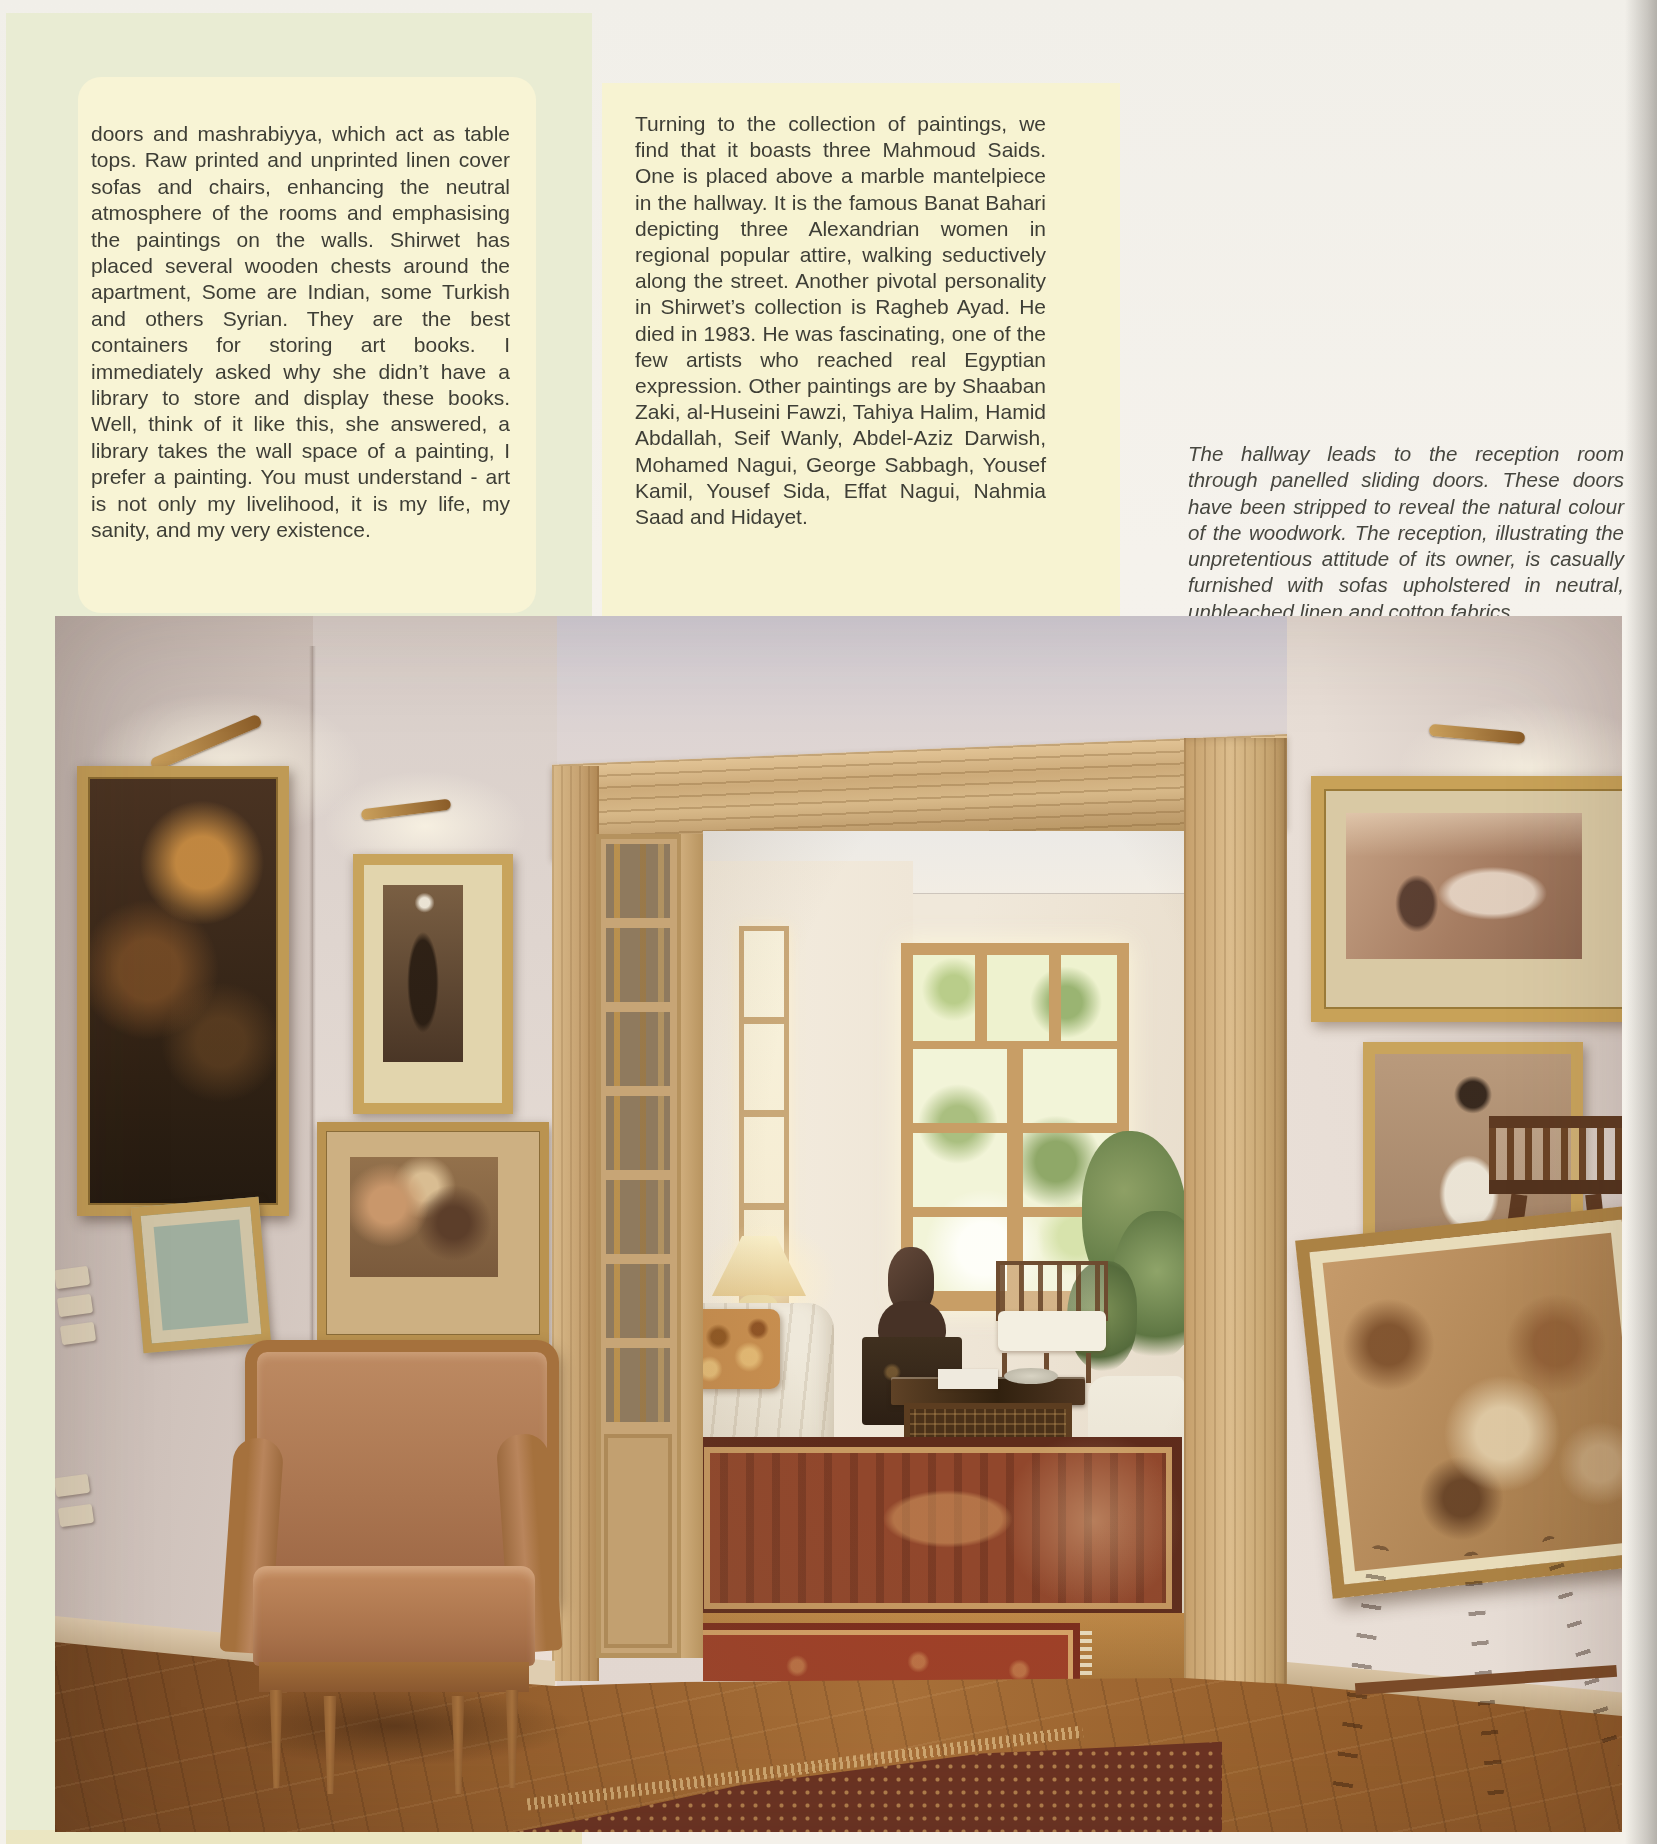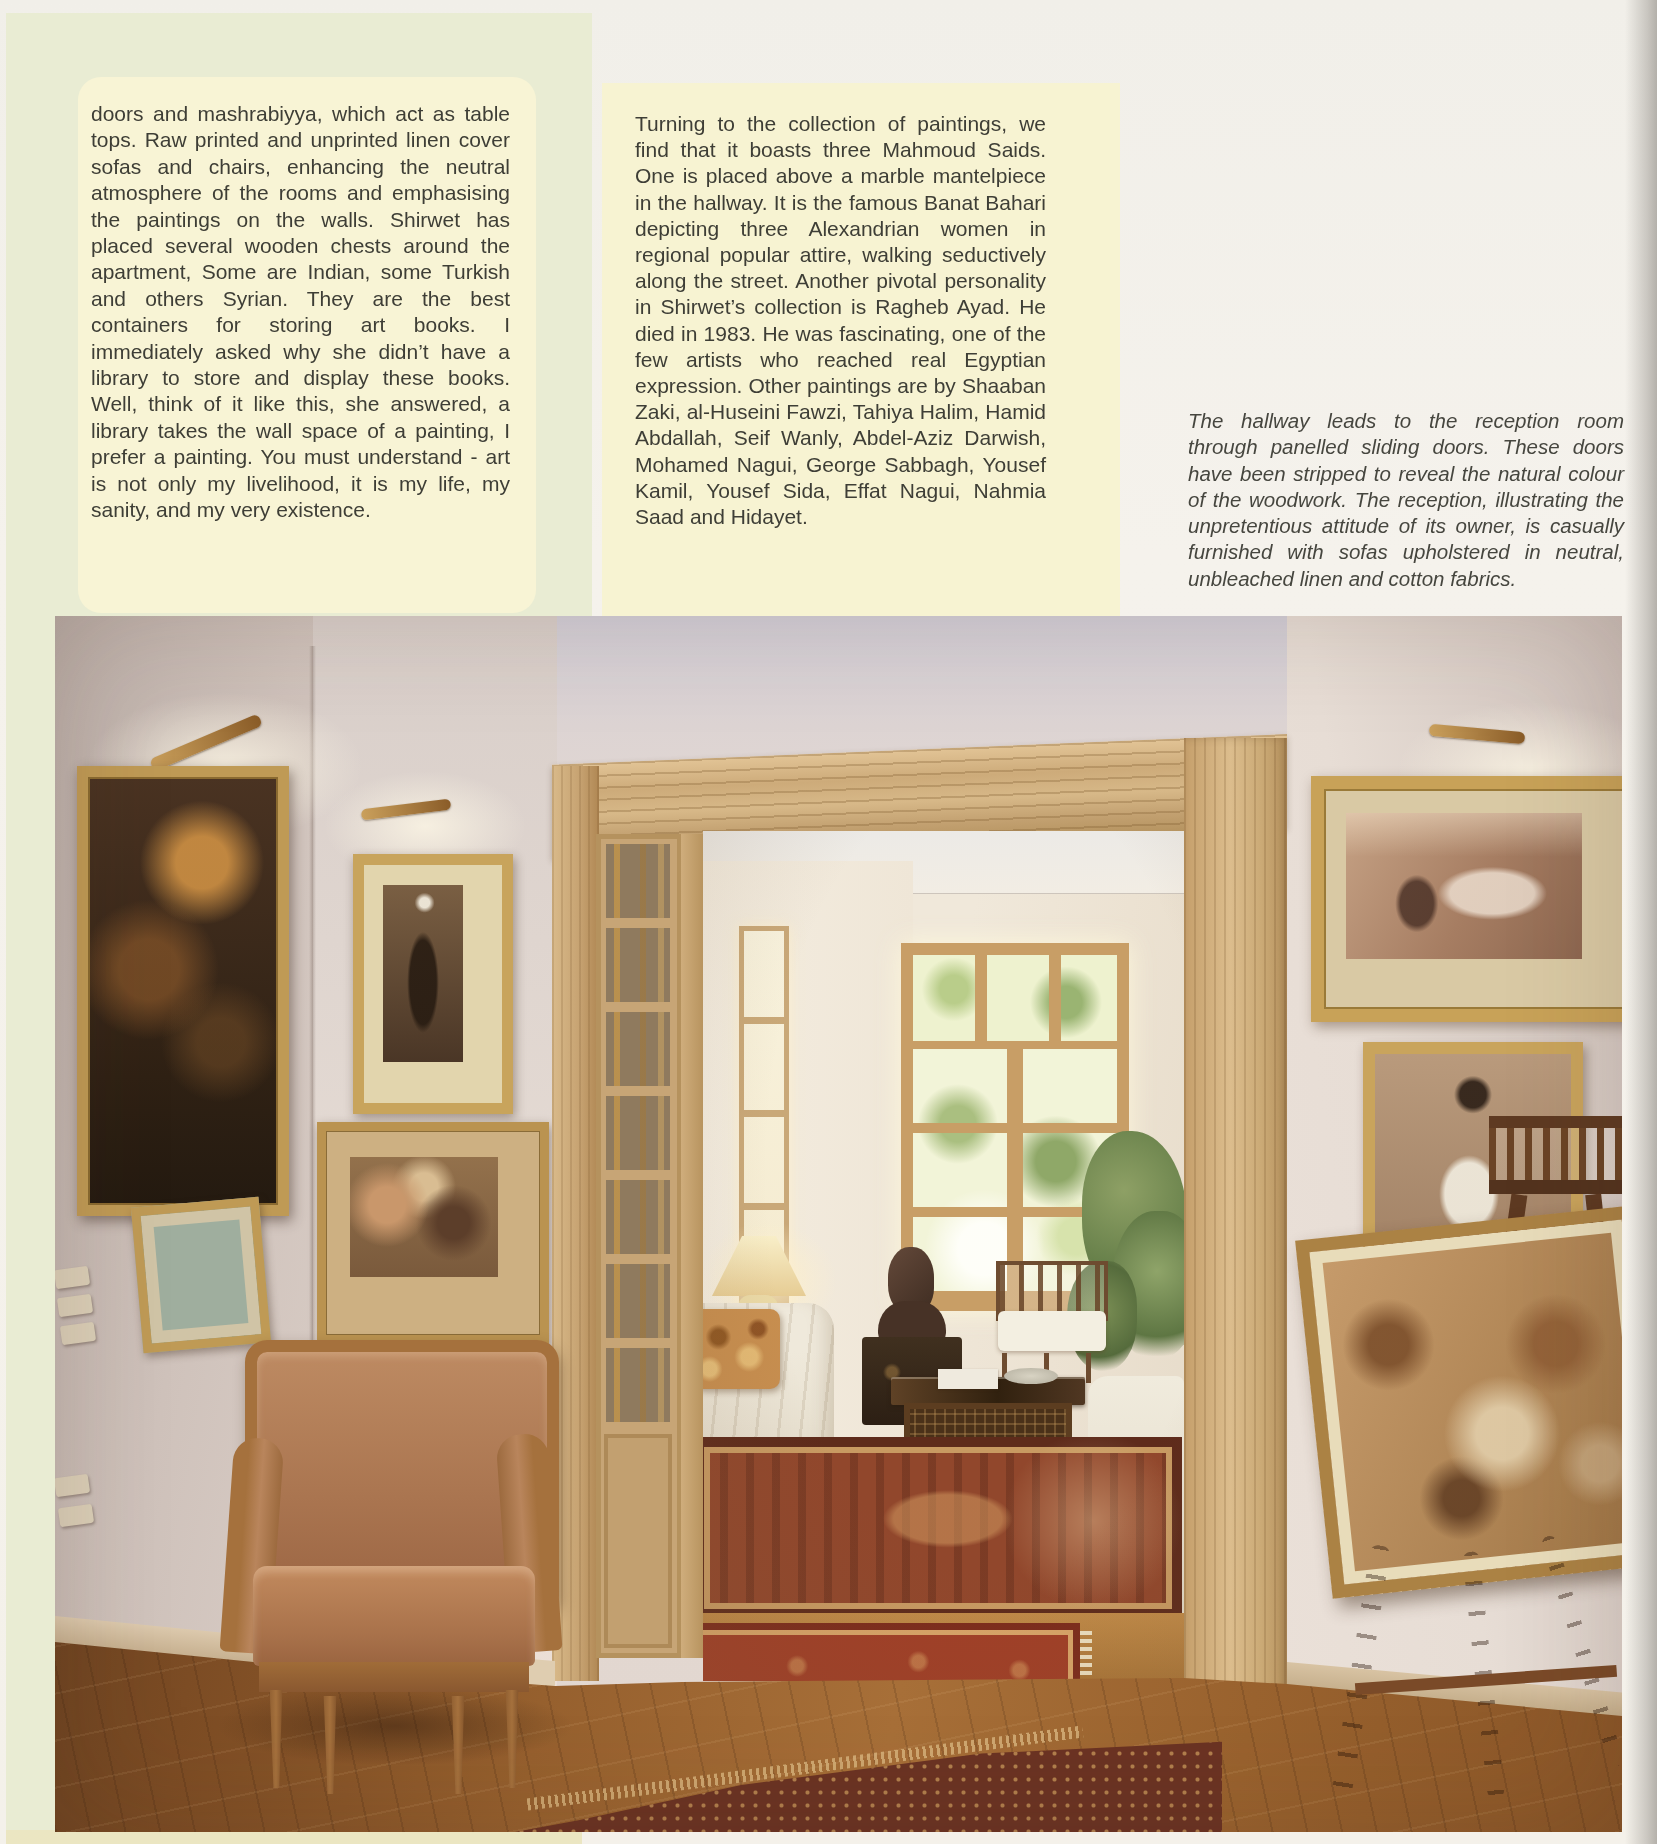--- a/index.html
+++ b/index.html
@@ -3,27 +3,27 @@
 <meta charset="utf-8">
 <style>
   html,body{margin:0;padding:0;}
   body{font-family:"Liberation Sans","DejaVu Sans",sans-serif;}
   .page{position:relative;width:1657px;height:1844px;overflow:hidden;
         background:linear-gradient(180deg,#f1efe9 0%,#f5f2ec 30%,#f4f1ea 100%);}
   .abs{position:absolute;}
   .textbox{position:absolute;box-sizing:border-box;}
   .textbox p{margin:0;text-align:justify;}
   .box-left{left:78px;top:77px;width:458px;height:536px;background:#f8f4d5;
-            padding:24px 26px 0 13px;border-radius:23px;}
+            padding:44px 26px 0 13px;border-radius:23px;}
   .box-left p{font-size:21px;line-height:26.4px;color:#3e3e36;}
   .box-mid{left:602px;top:83px;width:518px;height:546px;background:#f7f3d2;
            padding:28px 74px 0 33px;}
   .box-mid p{font-size:21px;line-height:26.2px;color:#3e3e36;}
   .caption{left:1188px;top:408px;width:436px;}
-  .caption p{font-style:italic;font-size:20.5px;line-height:26.3px;color:#46463f;}
+  .caption p{font-style:italic;font-size:20.5px;line-height:26.3px;color:#46463f;margin-top:33px;}
   
   .photo{position:absolute;left:55px;top:616px;width:1567px;height:1216px;overflow:hidden;
          background:linear-gradient(180deg,#d3cfd8 0%,#ddd4d3 9%,#e3d8d1 20%,#e2d7d0 100%);}
   .photo div{position:absolute;}
   .glow{background:radial-gradient(ellipse at center,rgba(255,249,231,.75) 0%,rgba(255,249,231,0) 65%);}
   .plight{background:linear-gradient(90deg,#caa05c,#8a5c28);border-radius:6px;
           box-shadow:0 1px 2px rgba(60,40,20,.5);}
   .sw{width:34px;height:19px;background:#dbcfb8;border-radius:3px;
       box-shadow:1px 2px 3px rgba(60,40,30,.35);transform:rotate(-8deg);}
   .chair-leg{width:18px;height:98px;clip-path:polygon(15% 0,85% 0,68% 100%,36% 100%);

